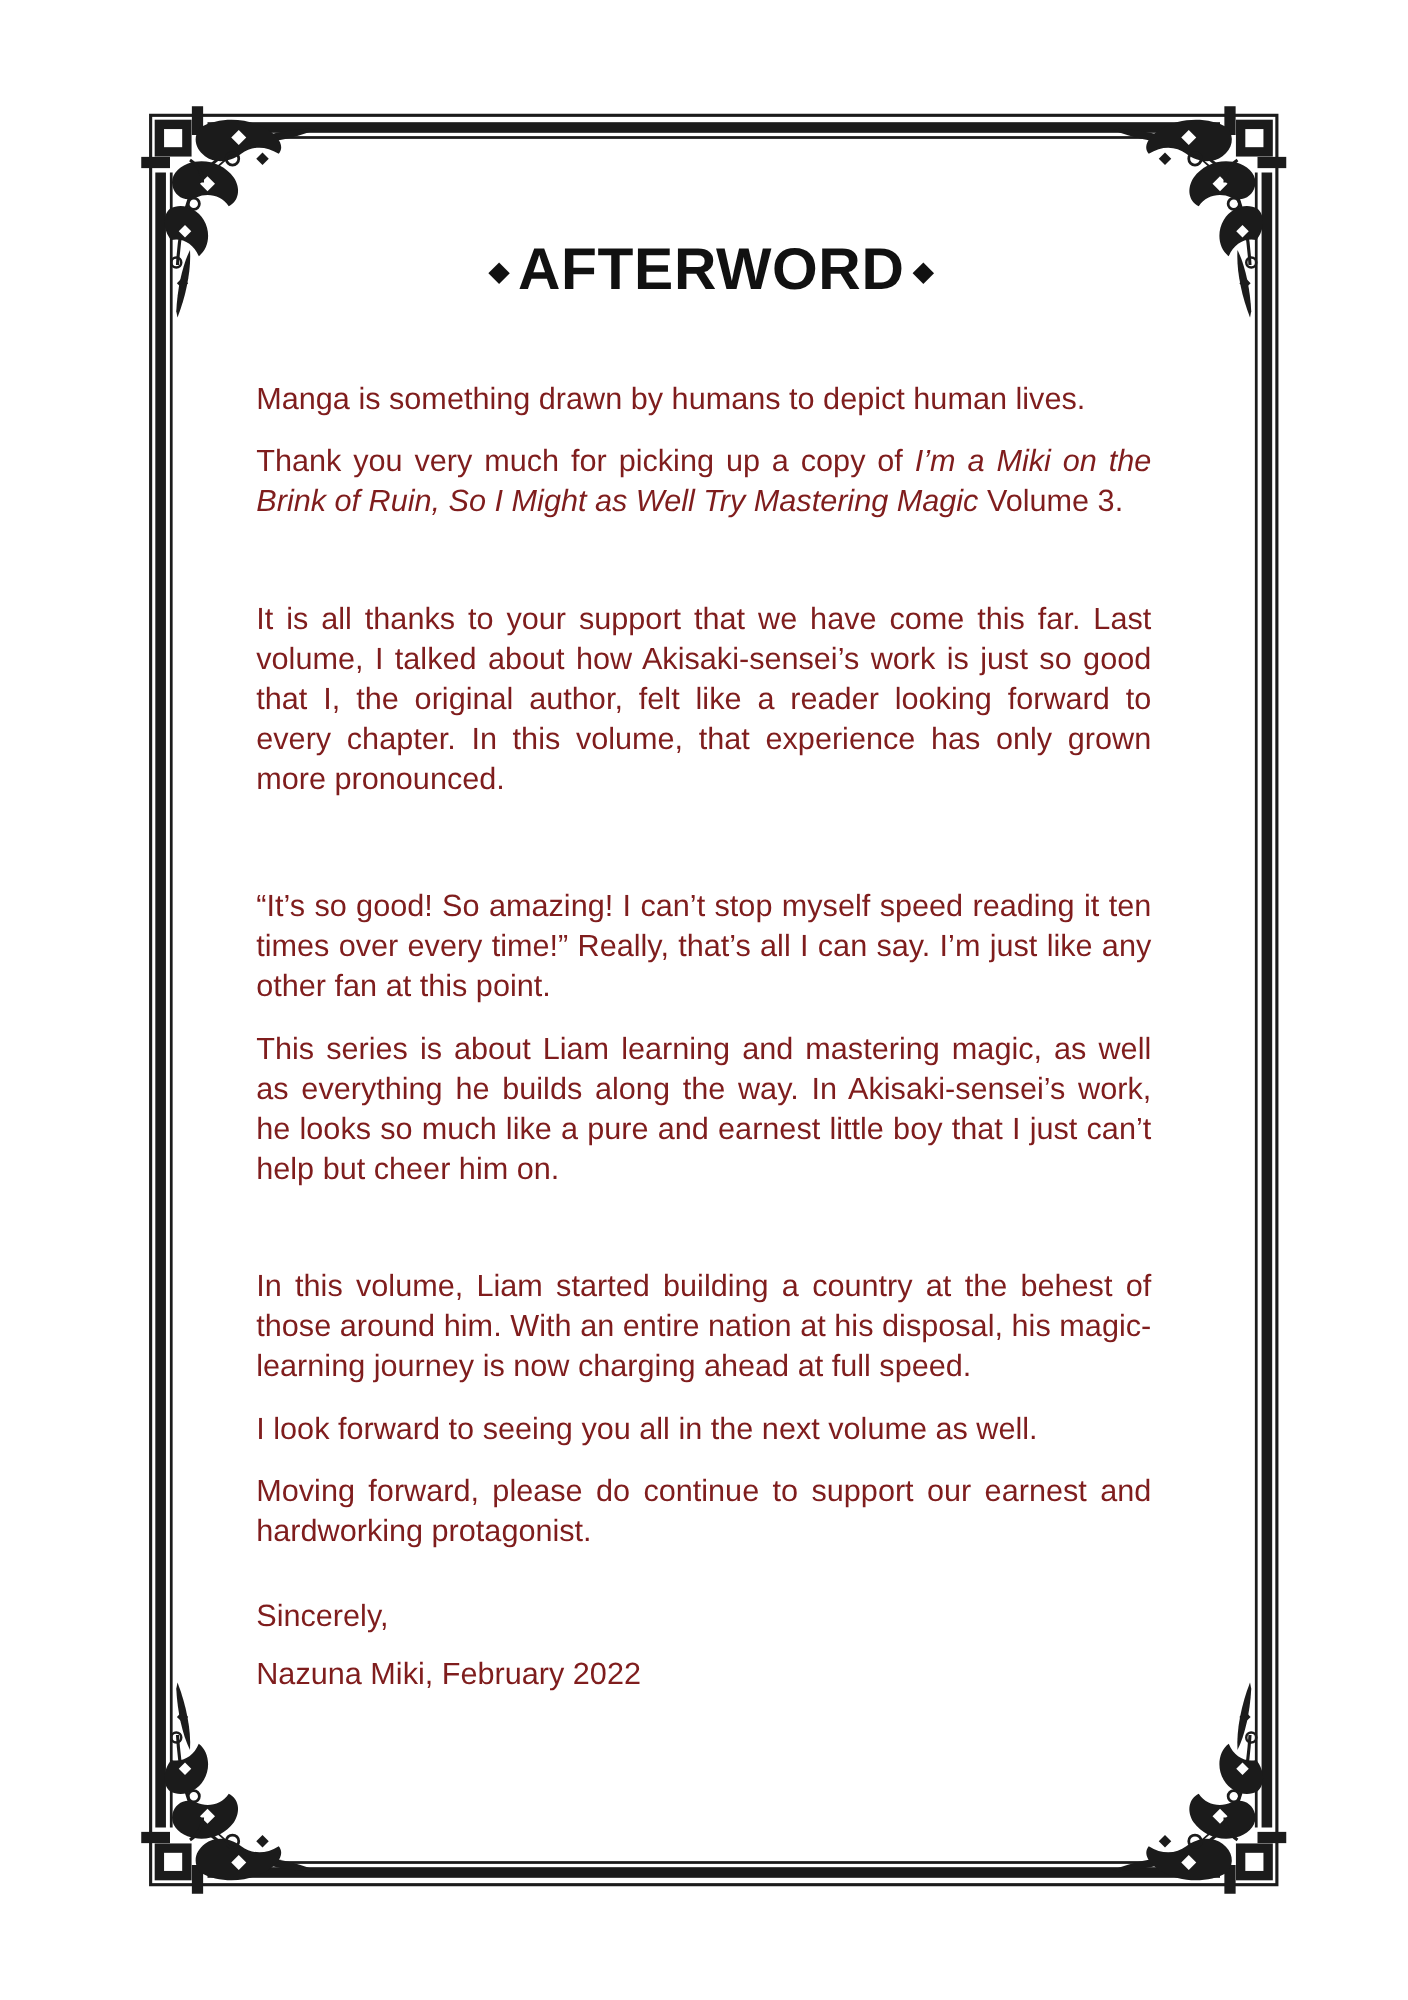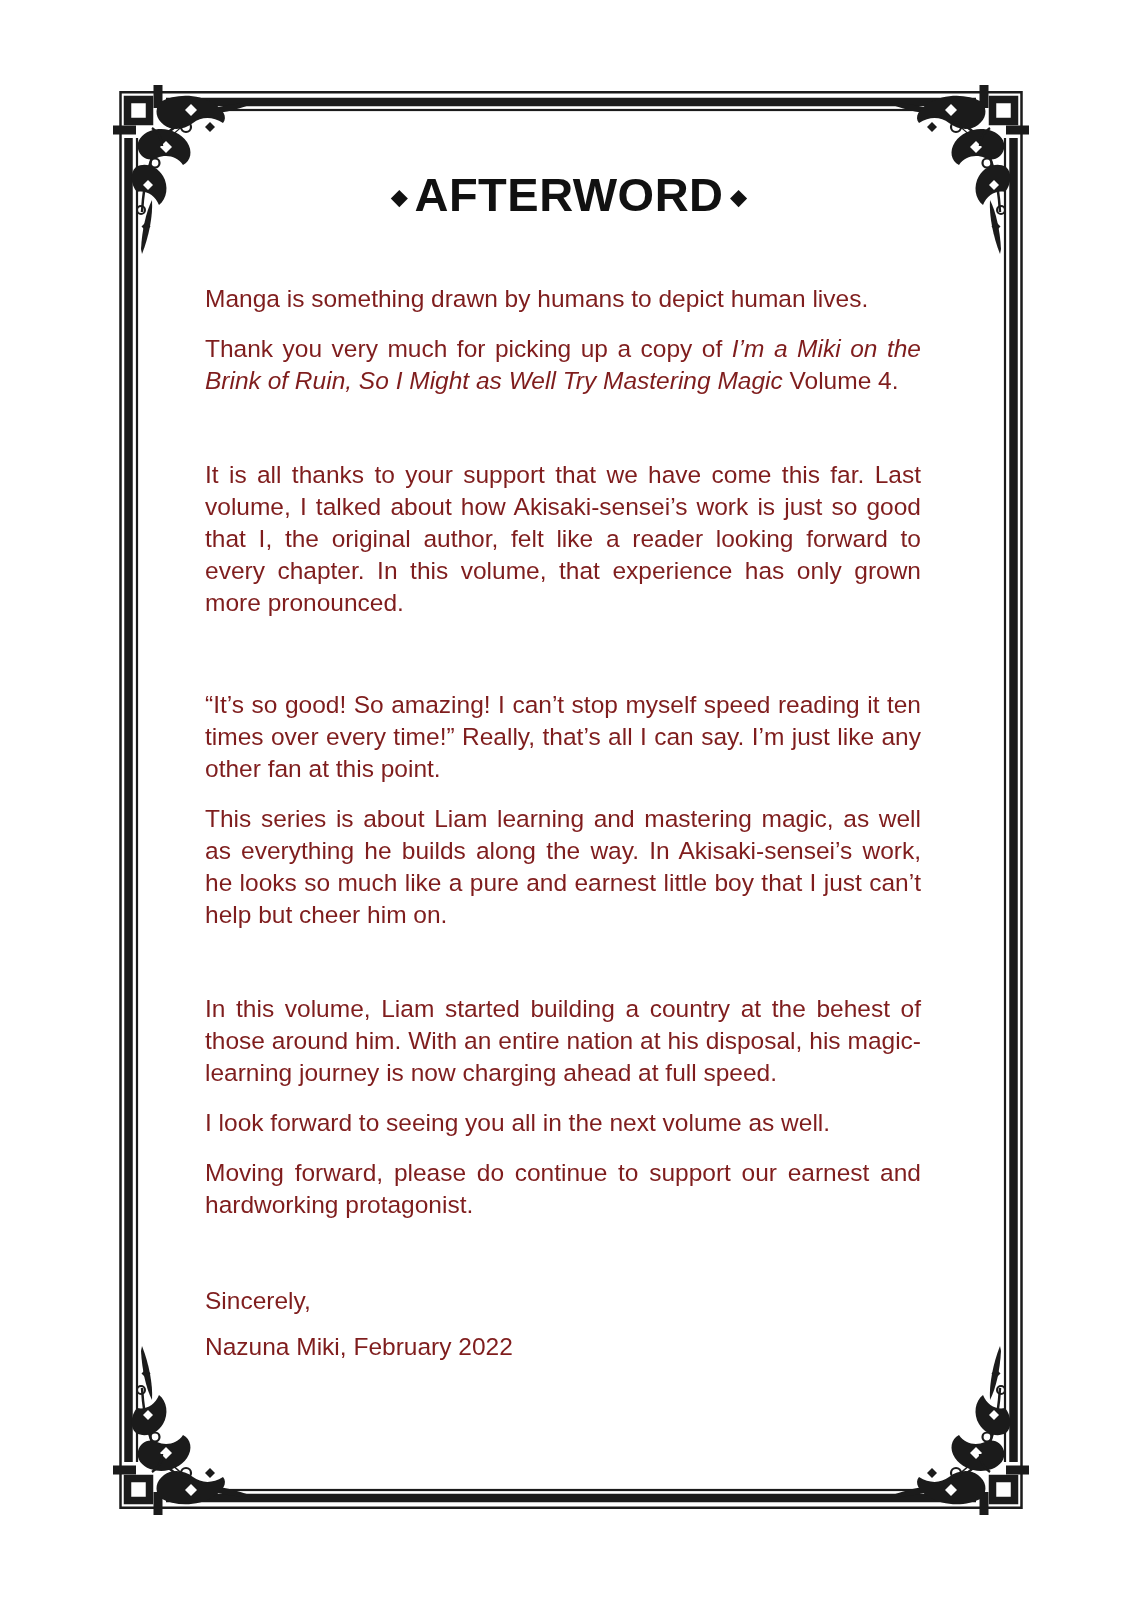--- a/index.html
+++ b/index.html
@@ -6,42 +6,42 @@
   body{
     width:1126px;height:1600px;position:relative;background:#ffffff;
     font-family:"Liberation Sans",sans-serif;overflow:hidden;
   }
   .frame-svg{position:absolute;left:0;top:0;width:1126px;height:1600px;}
   .frame-svg .ink-f{fill:#1b1b1b;}
   .frame-svg .ink-s{stroke:#1b1b1b;fill:none;}
   .frame-svg .paper-f{fill:#ffffff;}
 
   .content{
-    position:absolute;left:205px;top:166px;width:716px;color:#161616;
+    position:absolute;left:205px;top:186px;width:716px;color:#161616;
   }
   h1.title{
     margin:0 0 0 12px;text-align:center;font-weight:700;font-size:47px;
     line-height:58px;letter-spacing:.5px;color:#111111;white-space:nowrap;
   }
   .diamond{font-size:21px;vertical-align:7px;letter-spacing:0;}
   .d-left{margin-right:7px;}
   .d-right{margin-left:7px;}
 
   p{
     margin:0;font-size:24.5px;line-height:32px;text-align:justify;
     color:#7f1d1d;
   }
   p.signoff{text-align:left;}
   em{font-style:italic;}
 
   .mt57{margin-top:57px;}
   .mt18{margin-top:18px;}
   .mt62{margin-top:62px;}
   .mt70{margin-top:70px;}
-  .mt72{margin-top:64px;}
+  .mt72{margin-top:36px;}
   .mt14{margin-top:14px;}
 </style>
 </head>
 <body>
 
 <svg class="frame-svg" viewBox="0 0 1126 1600" aria-hidden="true">
   <defs>
     <g id="corner">
 
       <rect class="paper-f" x="123" y="95" width="43" height="43"></rect>
@@ -80,21 +80,21 @@
   <use href="#corner" transform="translate(1142,0) scale(-1,1)"></use>
   <use href="#corner" transform="translate(0,1600) scale(1,-1)"></use>
   <use href="#corner" transform="translate(1142,1600) scale(-1,-1)"></use>
 </svg>
 
 <div class="content">
   <h1 class="title"><span class="diamond d-left">◆</span><span>AFTERWORD</span><span class="diamond d-right">◆</span></h1>
 
   <p class="mt57">Manga is something drawn by humans to depict human lives.</p>
 
-  <p class="mt18"><span>Thank you very much for picking up a copy of </span><em>I’m a Miki on the Brink of Ruin, So I Might as Well Try Mastering Magic</em><span> Volume 4.</span></p>
+  <p class="mt18"><span>Thank you very much for picking up a copy of </span><em>I’m a Miki on the Brink of Ruin, So I Might as Well Try Mastering Magic</em><span> Volume 3.</span></p>
 
   <p class="mt62">It is all thanks to your support that we have come this far. Last volume, I talked about how Akisaki-sensei’s work is just so good that I, the original author, felt like a reader looking forward to every chapter. In this volume, that experience has only grown more pronounced.</p>
 
   <p class="mt70">“It’s so good! So amazing! I can’t stop myself speed reading it ten times over every time!” Really, that’s all I can say. I’m just like any other fan at this point.</p>
 
   <p class="mt18">This series is about Liam learning and mastering magic, as well as everything he builds along the way. In Akisaki-sensei’s work, he looks so much like a pure and earnest little boy that I just can’t help but cheer him on.</p>
 
   <p class="mt62">In this volume, Liam started building a country at the behest of those around him. With an entire nation at his disposal, his magic-learning journey is now charging ahead at full speed.</p>
 
   <p class="mt18">I look forward to seeing you all in the next volume as well.</p>

